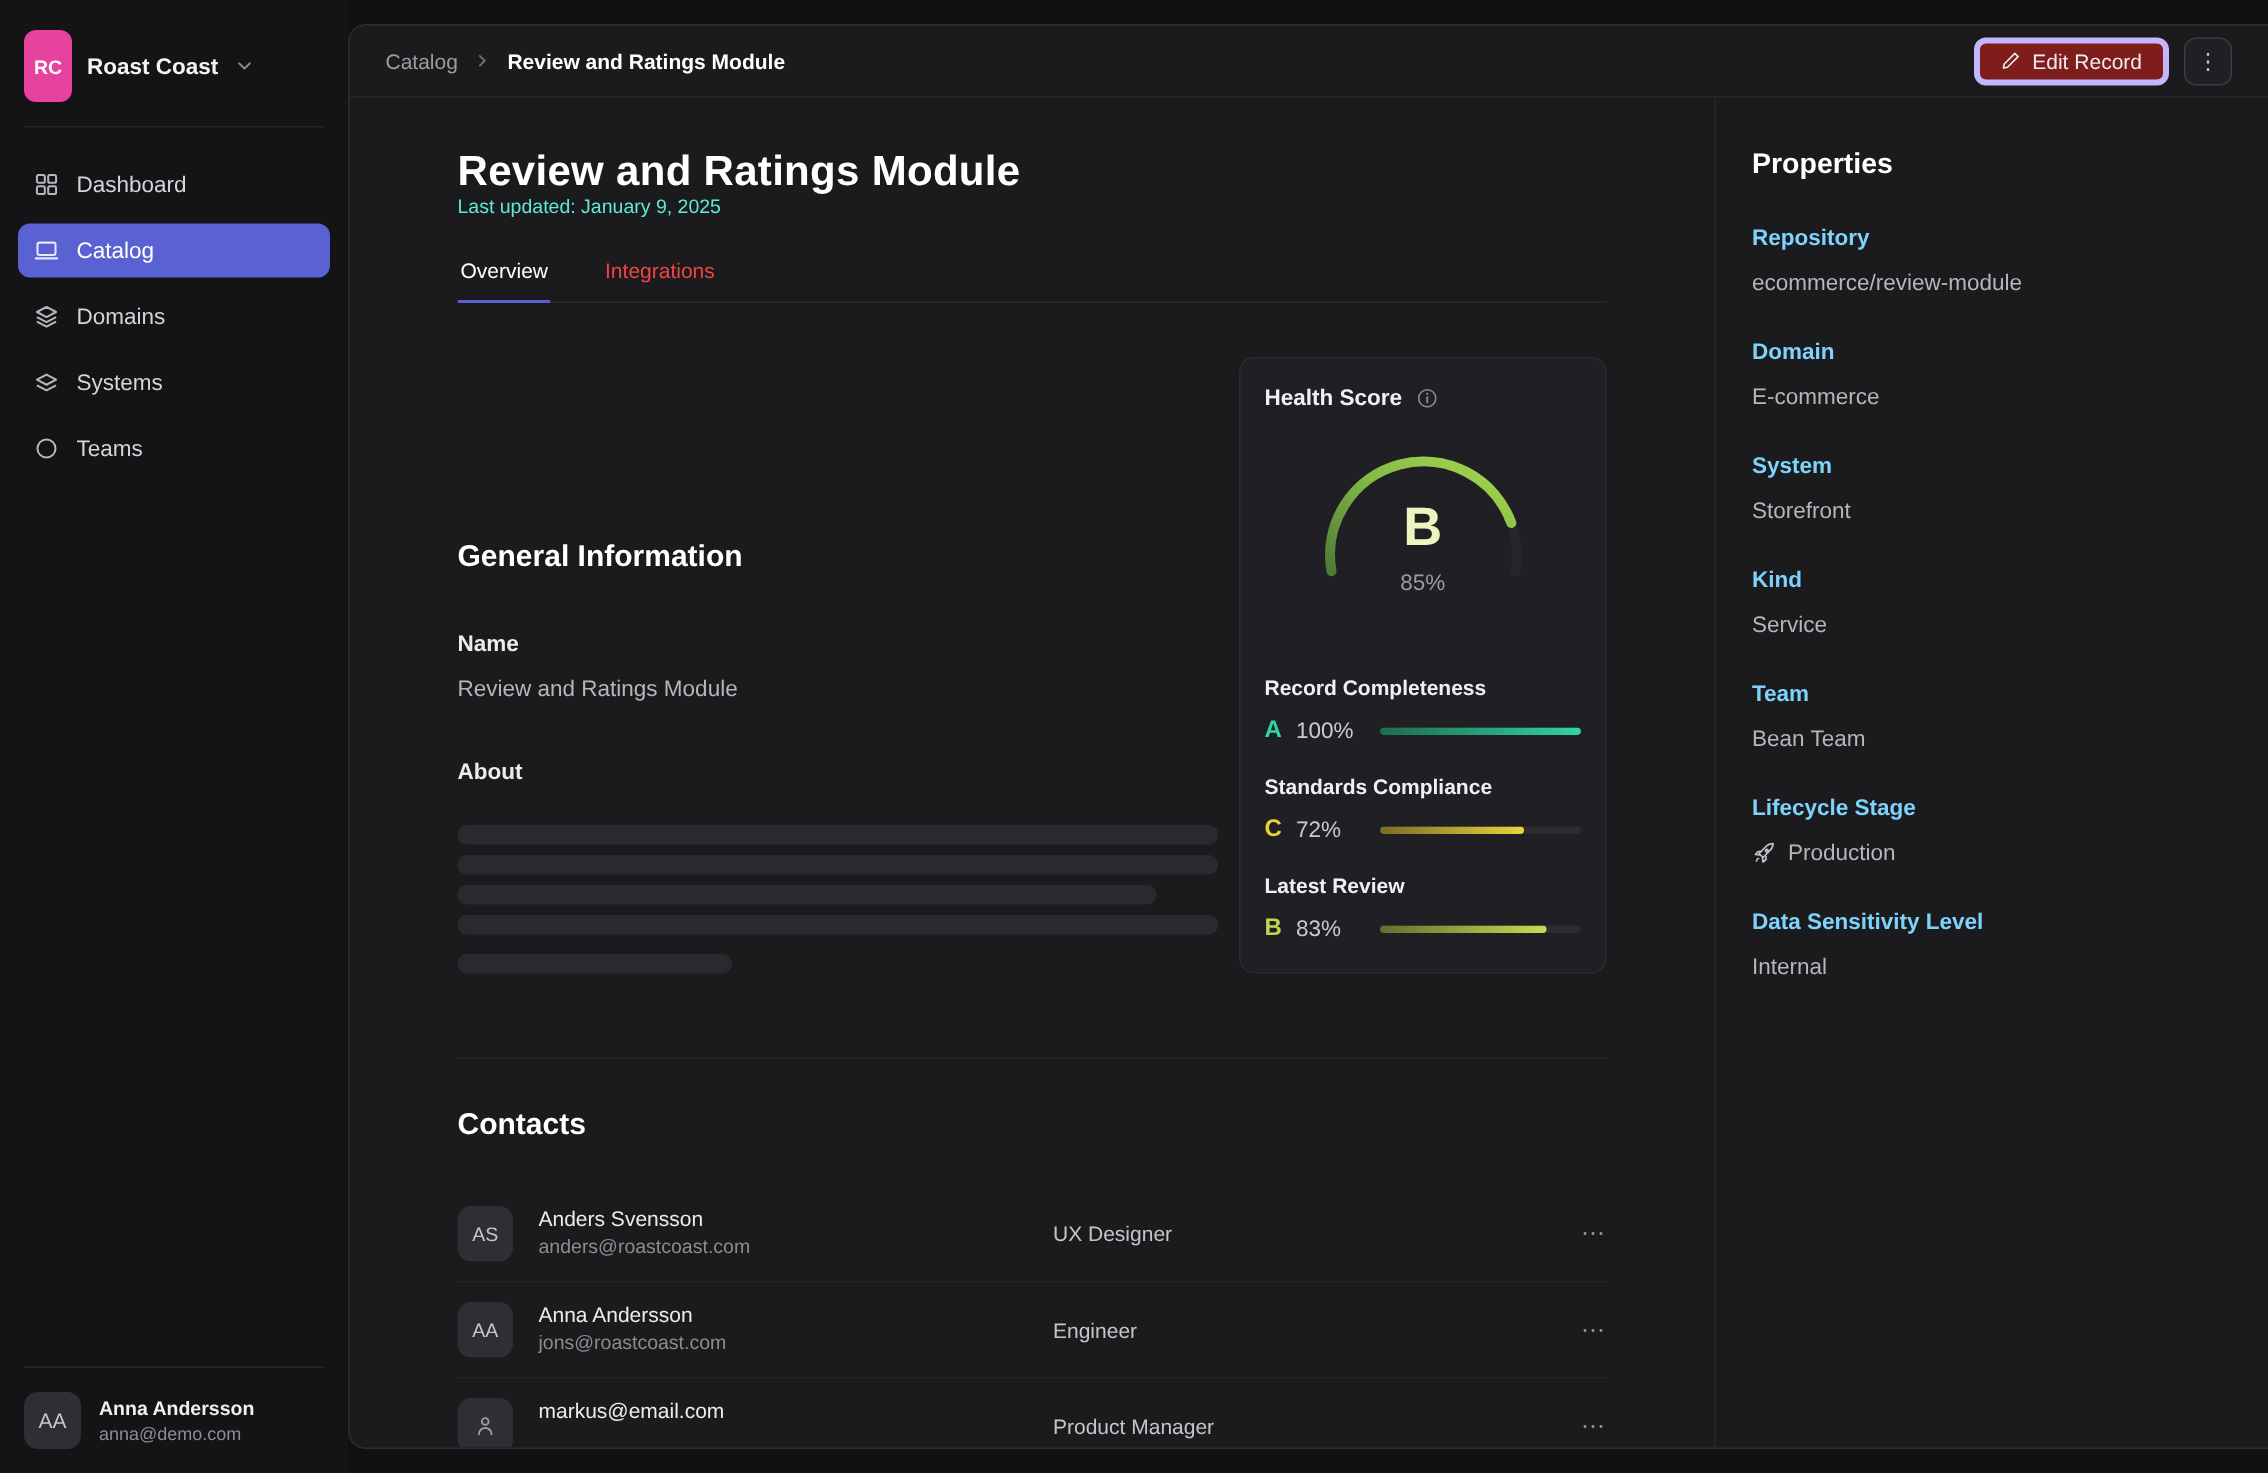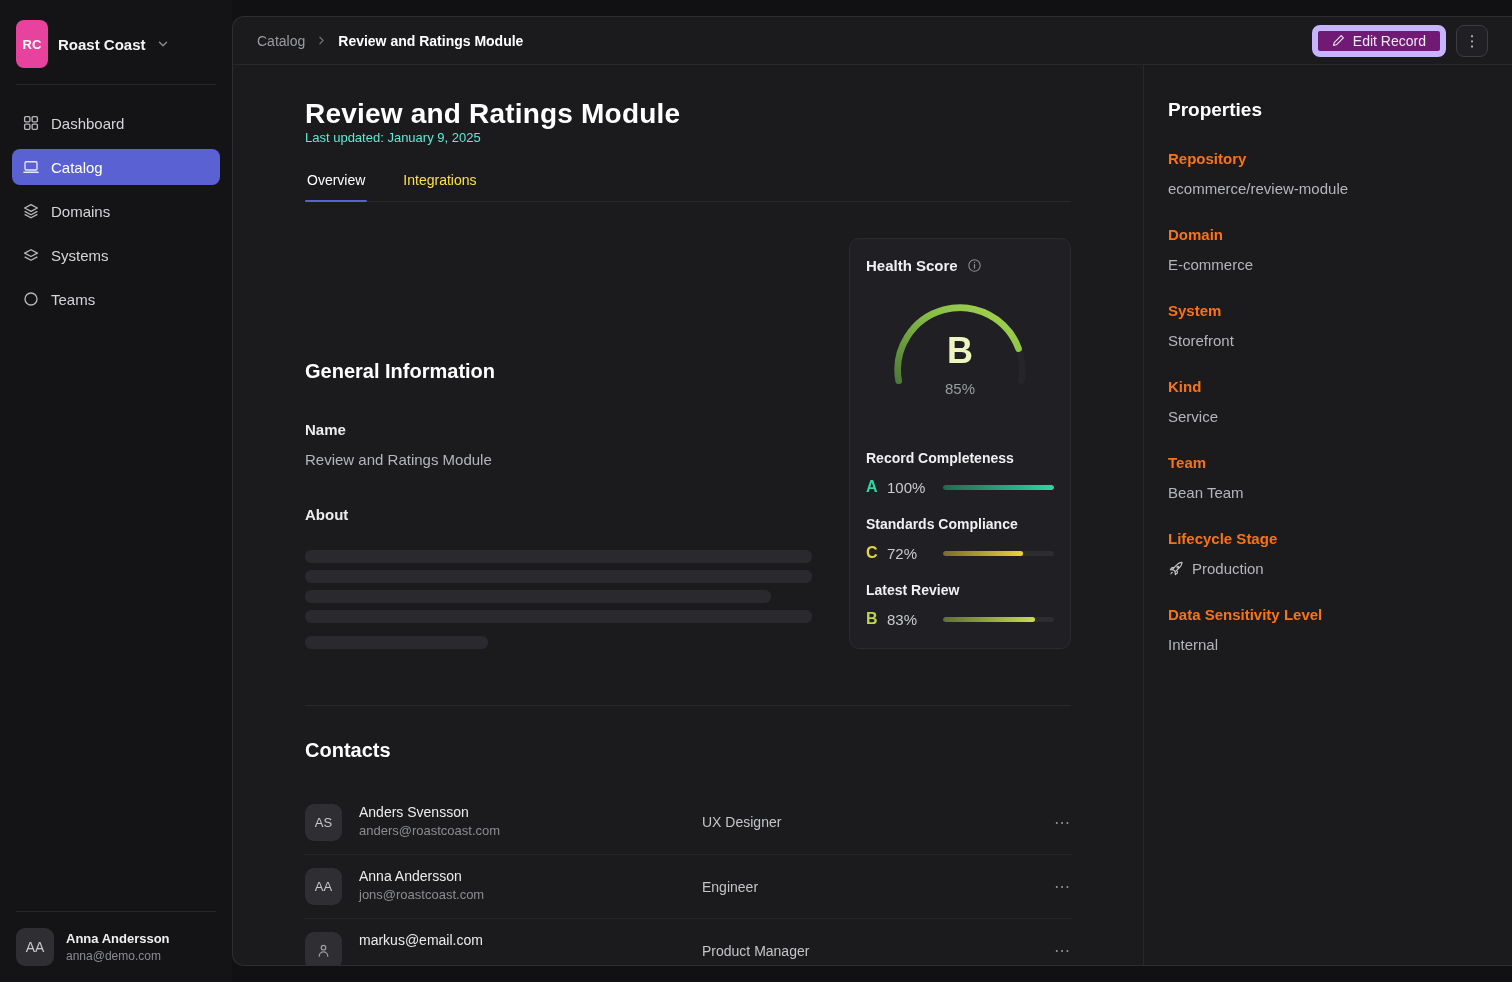--- a/index.html
+++ b/index.html
@@ -32,48 +32,48 @@
   .card { position:absolute; left:232px; top:16px; right:0; bottom:16px; background:#1b1b1e;
           border:1px solid #2e2e32; border-right:none; border-radius:12px 0 0 12px; overflow:hidden; }
   .card-header { height:48px; display:flex; align-items:center; justify-content:space-between;
                  padding:0 24px; border-bottom:1px solid #28282c; }
   .crumbs { display:flex; align-items:center; gap:10px; font-size:14px; }
   .crumb-parent { color:#9a9ca0; cursor:pointer; }
   .crumb-sep { color:#6e7075; display:flex; }
   .crumb-current { color:#ffffff; font-weight:600; }
   .hdr-actions { display:flex; align-items:center; gap:10px; }
   .btn-edit { display:flex; align-items:center; gap:8px; height:32px; padding:0 14px;
-              background:#701a75; border:6px solid #c4b5fd; border-radius:8px;
+              background:#7f1d1d; border:4px solid #c4b5fd; border-radius:8px;
               color:#ececee; font-size:14px; font-weight:500; cursor:pointer; }
   .btn-kebab { width:32px; height:32px; background:#202024; border:1px solid #3c3c41; border-radius:8px;
                color:#c7c8ca; font-size:15px; display:flex; align-items:center; justify-content:center; cursor:pointer; }
 
   .card-body { display:flex; height:calc(100% - 48px); }
   .main-col { flex:1 1 auto; padding:0 72px; overflow:hidden; }
   .props-col { flex:0 0 369px; border-left:1px solid #28282c; padding:34px 24px 0 24px; }
 
   
   .page-title { margin-top:33px; font-size:28px; font-weight:700; color:#ffffff; letter-spacing:.2px; }
   .last-updated { font-size:13px; color:#5eead4; }
   .tabs { margin-top:27px; display:flex; gap:34px; border-bottom:1px solid #29292d; }
-  .tab { padding:0 2px 13px 2px; font-size:14px; color:#fde047; cursor:pointer; position:relative; }
+  .tab { padding:0 2px 13px 2px; font-size:14px; color:#ef4444; cursor:pointer; position:relative; }
   .tab.active { color:#ffffff; font-weight:500; }
   .tab.active:after { content:""; position:absolute; left:0; right:0; bottom:-1px; height:2px; background:#5a61d2; border-radius:2px; }
 
   .gi-row { margin-top:36px; display:flex; justify-content:space-between; align-items:flex-end; }
   .gi-left { width:507px; }
   .sec-heading { font-size:20px; font-weight:700; color:#ffffff; }
   .f-label { margin-top:38px; font-size:15px; font-weight:600; color:#ececee; }
   .f-value { margin-top:13px; font-size:15px; color:#b4b6ba; }
   .skeletons { margin-top:27px; display:flex; flex-direction:column; gap:7px; }
   .sk { height:13px; border-radius:6px; background:#2a2a2e; }
   .sk-3 { width:92%; } .sk-5 { width:36%; margin-top:6px; }
 
   
-  .health-card { width:222px; background:#202024; border:1px solid #2b2b2f; border-radius:10px;
+  .health-card { width:245px; background:#202024; border:1px solid #2b2b2f; border-radius:10px;
                  padding:18px 16px 20px 16px; }
   .hc-title-row { display:flex; align-items:center; gap:9px; }
   .hc-title { font-size:15px; font-weight:600; color:#f0f0f2; }
   .info-ic { display:flex; cursor:pointer; }
   .gauge { position:relative; height:150px; margin-top:6px; }
   .gauge svg { position:absolute; left:50%; transform:translateX(-50%); top:8px; width:178px; height:107px; }
   .g-grade { position:absolute; width:100%; text-align:center; top:50px; font-size:36px; font-weight:700; color:#edf4c0; }
   .g-pct   { position:absolute; width:100%; text-align:center; top:100px; font-size:15px; color:#9a9ca0; }
   .metric { margin-top:20px; }
   .metric:first-of-type { margin-top:10px; }
@@ -97,21 +97,21 @@
   .c-avatar { width:37px; height:37px; border-radius:9px; background:#2e2e33; color:#c7c8ca;
               display:flex; align-items:center; justify-content:center; font-size:13px; }
   .c-name { font-size:14px; font-weight:500; color:#ececee; }
   .c-email { font-size:13px; color:#8b8d91; margin-top:3px; }
   .c-role { flex:1; font-size:14px; color:#c3c5c8; }
   .c-dots { width:28px; text-align:right; color:#8b8d91; font-size:16px; letter-spacing:1px; cursor:pointer; }
 
   
   .props-heading { font-size:19px; font-weight:700; color:#ffffff; }
   .prop { margin-top:29px; }
-  .p-label { font-size:15px; font-weight:600; color:#f97316; }
+  .p-label { font-size:15px; font-weight:600; color:#7dd3fc; }
   .p-value { margin-top:13px; font-size:15px; color:#b4b6ba; display:flex; align-items:center; gap:8px; }
   .p-value .rocket { display:flex; color:#c3c5c8; }
   .tags-row { margin-top:14px; display:flex; gap:10px; }
   .tag { font-size:13px; font-weight:500; padding:4px 11px; border-radius:6px; }
   .tag-reviews   { background:#1c3b2e; color:#45d49a; }
   .tag-typescript{ background:#13313d; color:#3ec5ef; }
   .tag-frontend  { background:#382b10; color:#e9b83a; }
 </style>
 </head>
 <body>

